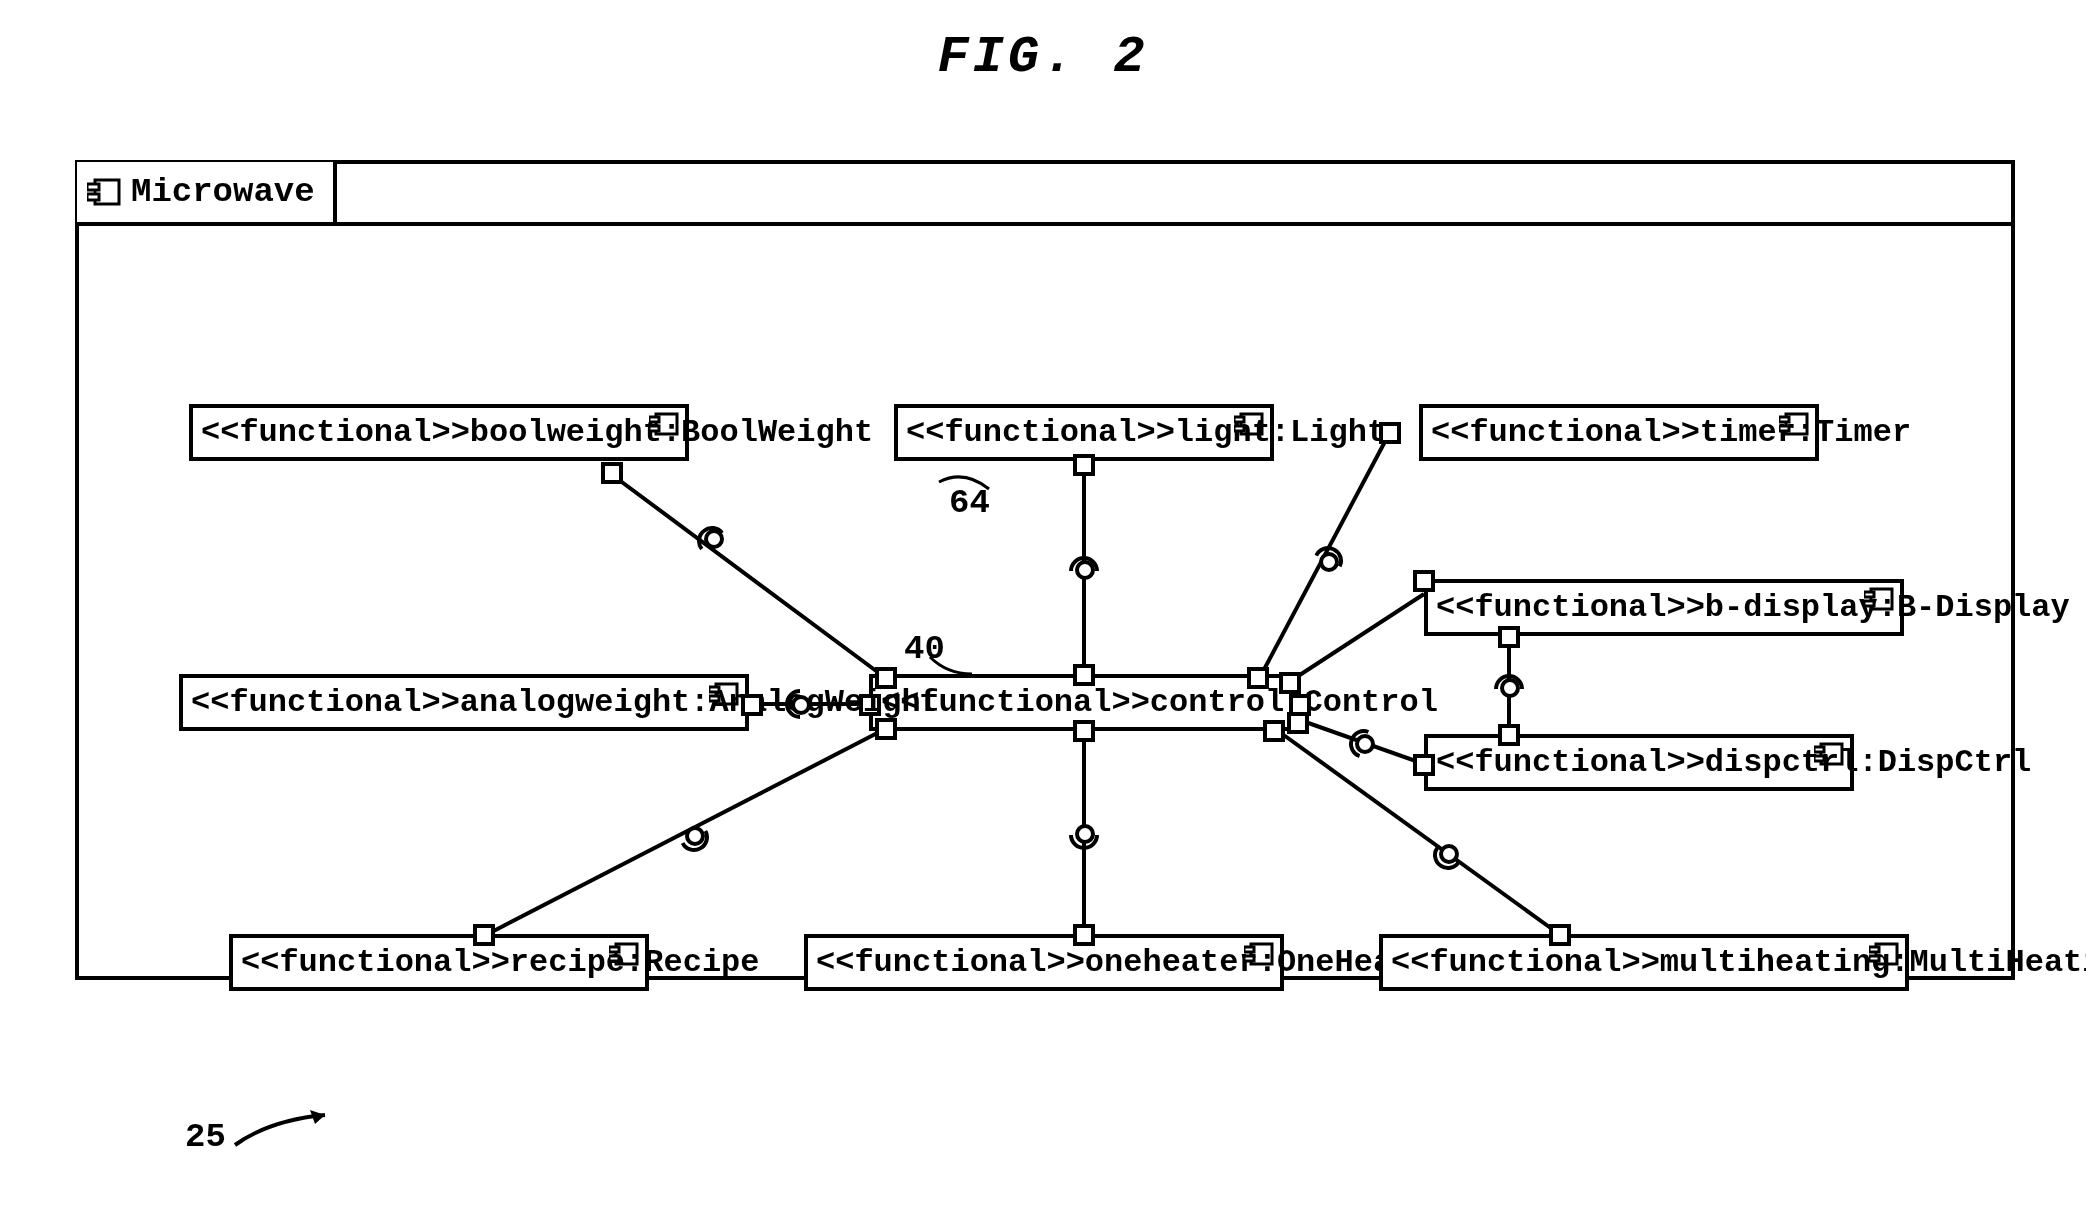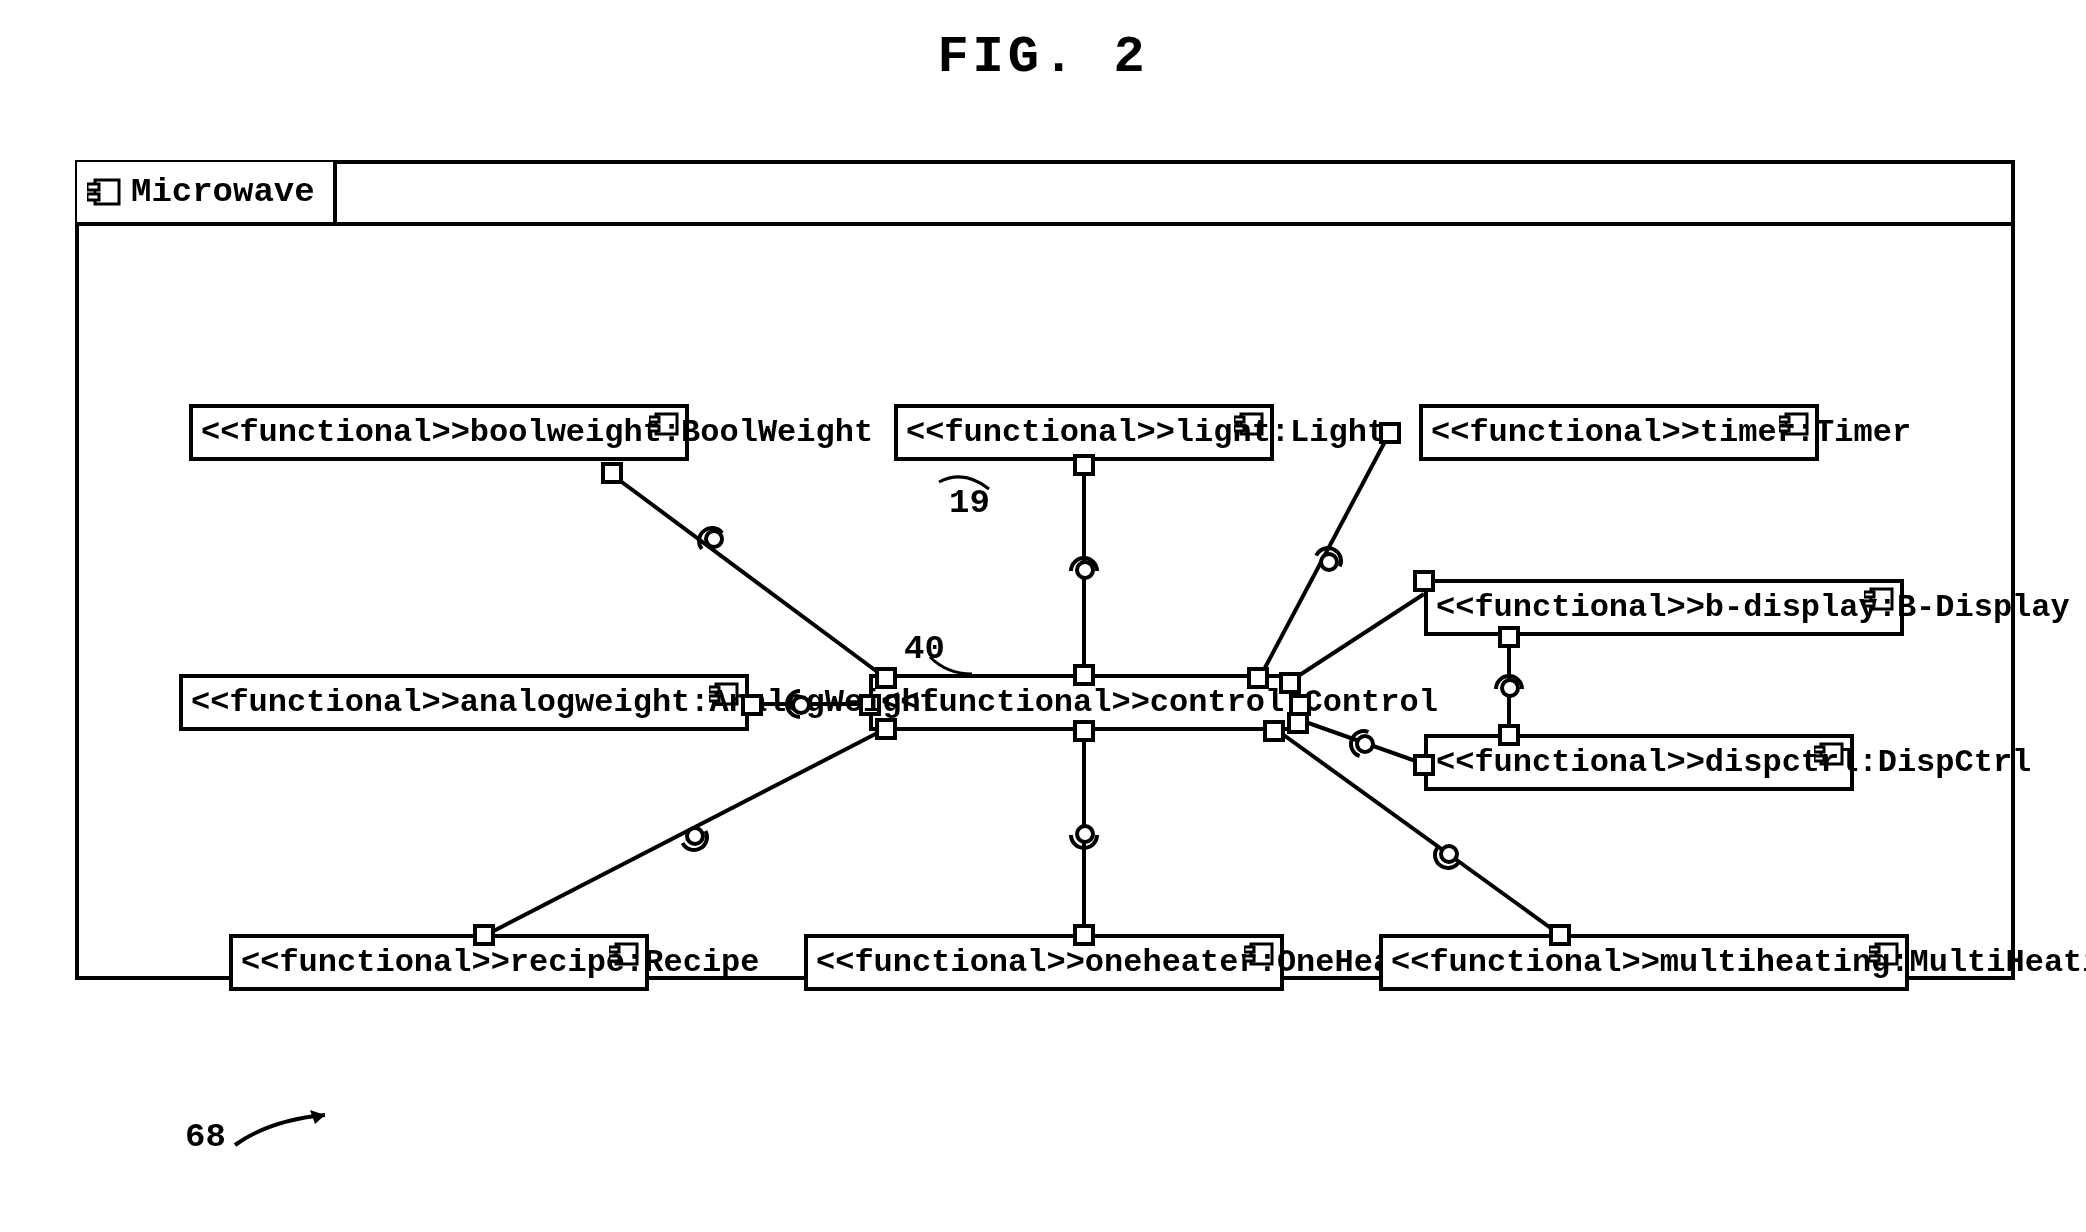--- a/index.html
+++ b/index.html
@@ -14,20 +14,21 @@
     height: 1232px;
   }
   .figure-title {
     position: absolute;
     left: 50%;
     transform: translateX(-50%);
     top: 28px;
     font-size: 52px;
     font-weight: bold;
     letter-spacing: 4px;
+    font-style: italic;
   }
   .panel {
     position: absolute;
     left: 75px;
     top: 160px;
     width: 1940px;
     height: 820px;
     border: 4px solid #000;
     box-sizing: border-box;
   }
@@ -272,30 +273,30 @@
         <rect x="7" y="2" width="21" height="20" fill="none" stroke="#000" stroke-width="3"></rect>
         <rect x="0" y="5" width="10" height="5" fill="#fff" stroke="#000" stroke-width="3"></rect>
         <rect x="0" y="14" width="10" height="5" fill="#fff" stroke="#000" stroke-width="3"></rect>
       </svg>
       <span>&lt;&lt;functional&gt;&gt;</span><span>multiheating:MultiHeating</span>
     </div>
     <div class="port" style="left:1470px; top:760px;"></div>
     <div class="arc" style="left:1354px; top:676px; clip-path: inset(50% 0 0 0); transform: rotate(35deg);"></div>
     <div class="lollipop" style="left:1360px; top:680px;"></div>
 
-    <div class="ref-label" style="left:870px; top:320px;">19</div>
+    <div class="ref-label" style="left:870px; top:320px;">64</div>
     <div class="ref-label" style="left:825px; top:466px;text-align:right;">40</div>
     <svg class="ref-arrow" style="left:855px; top:300px;" width="60" height="30">
       <path d="M55 25 Q30 5 5 18" stroke="#000" stroke-width="3" fill="none"></path>
     </svg>
     <svg class="ref-arrow" style="left:848px; top:490px;" width="50" height="24">
       <path d="M3 3 Q20 20 45 20" stroke="#000" stroke-width="3" fill="none"></path>
     </svg>
 
   </div>
 
-  <div class="ref-label" style="left:185px; top:1118px;">68</div>
+  <div class="ref-label" style="left:185px; top:1118px;">25</div>
   <svg class="ref-arrow" style="left:230px; top:1110px;" width="120" height="50">
     <path d="M5 35 Q40 10 95 5" stroke="#000" stroke-width="4" fill="none"></path>
     <path d="M95 5 L80 0 L85 14 Z" fill="#000"></path>
   </svg>
 
 </div>
 
 </body></html>

